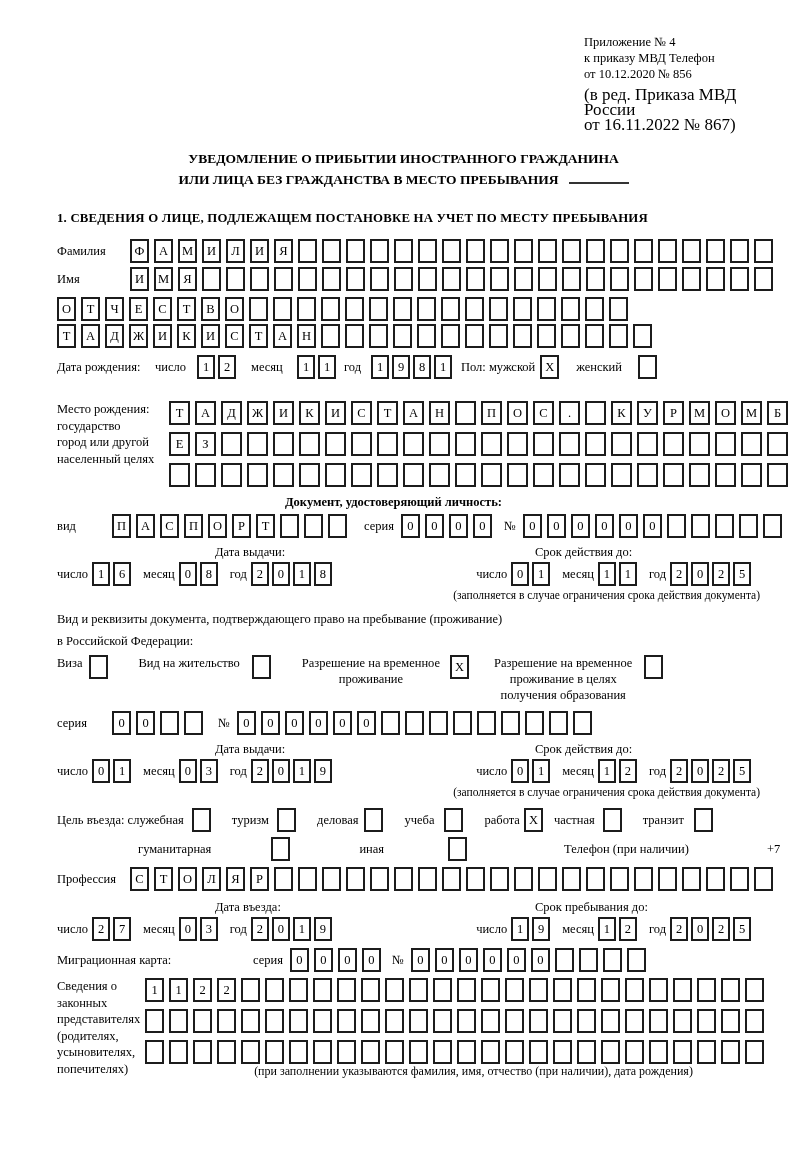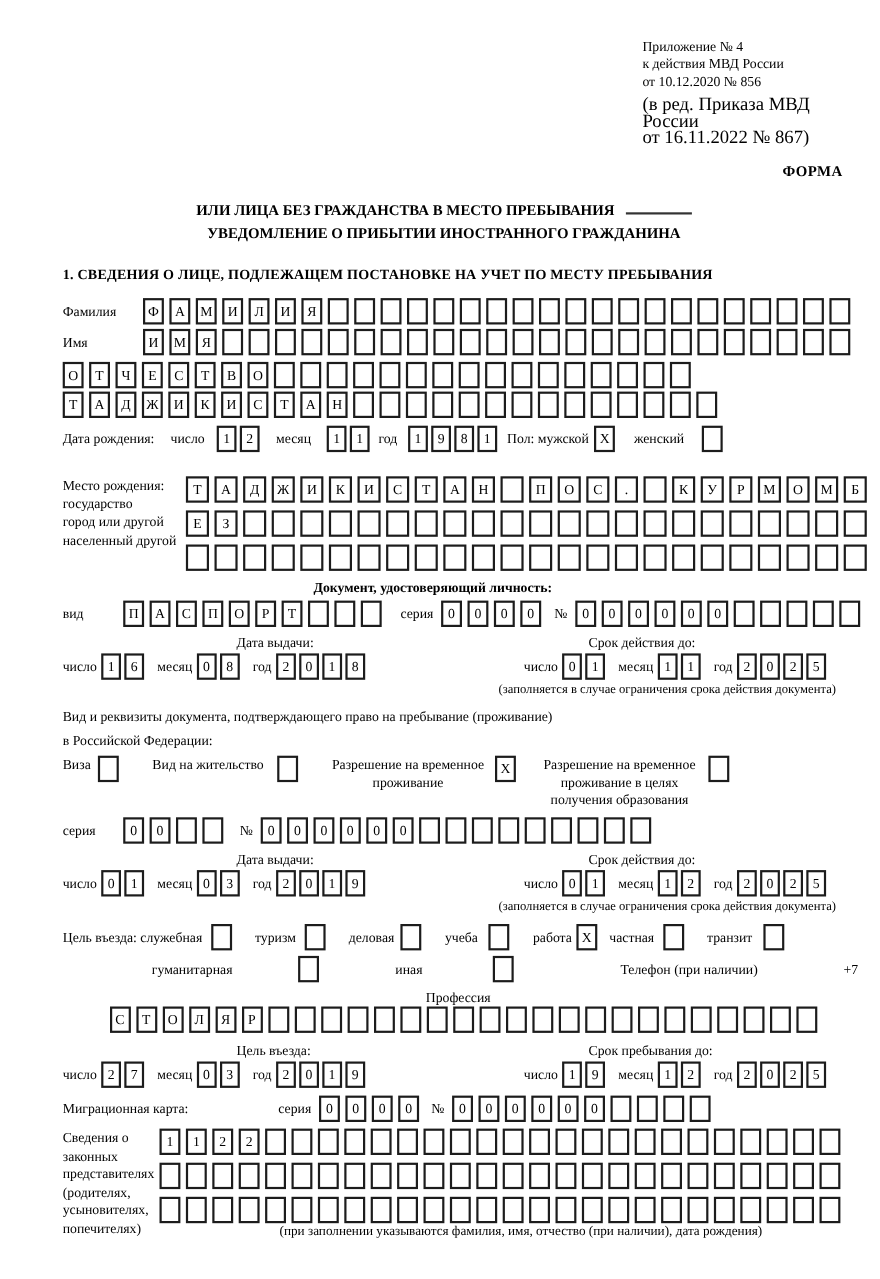--- a/index.html
+++ b/index.html
@@ -40,31 +40,30 @@
   .ckitem{display:flex;align-items:flex-start;flex:none;}
   .ckitem .cktext{flex:none;}
   .ckitem.c .cktext{text-align:center;}
 </style>
 </head>
 <body>
 
 <div class="page">
   <div class="hdr">
     <div>Приложение № 4</div>
-    <div>к действия МВД России</div>
+    <div>к приказу МВД Телефон</div>
     <div>от 10.12.2020 № 856</div>
     <div class="sub first">(в ред. Приказа МВД России</div>
     <div class="sub">от 16.11.2022 № 867)</div>
   </div>
-  <div class="forma">ФОРМА</div>
   <div class="title">
+    <div>УВЕДОМЛЕНИЕ О ПРИБЫТИИ ИНОСТРАННОГО ГРАЖДАНИНА</div>
     <div>
       <span>ИЛИ ЛИЦА БЕЗ ГРАЖДАНСТВА В МЕСТО ПРЕБЫВАНИЯ</span><span class="blank"></span>
     </div>
-    <div>УВЕДОМЛЕНИЕ О ПРИБЫТИИ ИНОСТРАННОГО ГРАЖДАНИНА</div>
   </div>
   <div class="sect">1. СВЕДЕНИЯ О ЛИЦЕ, ПОДЛЕЖАЩЕМ ПОСТАНОВКЕ НА УЧЕТ ПО МЕСТУ ПРЕБЫВАНИЯ</div>
   <div id="form-body">
       <div class="frow" style="margin-top: 0px;">
         <span class="lbl" style="width: 73px;">Фамилия</span>
         <span class="cellgroup">
           <span class="cell">Ф</span>
           <span class="cell">А</span>
           <span class="cell">М</span>
           <span class="cell">И</span>
@@ -210,21 +209,21 @@
         <span class="gap" style="width: 12px;"></span>
         <span class="lbl">женский</span>
         <span class="gap" style="width: 16px;"></span>
         <span class="cell chk"></span>
       </div>
       <div class="frow top" style="margin-top: 22px;">
         <div class="lblblock" style="width: 112px;">
           <div>Место рождения:</div>
           <div>государство</div>
           <div>город или другой</div>
-          <div>населенный другой</div>
+          <div>населенный целях</div>
         </div>
         <div class="cellcol">
           <div class="cellrow">
             <span class="cell wide">Т</span>
             <span class="cell wide">А</span>
             <span class="cell wide">Д</span>
             <span class="cell wide">Ж</span>
             <span class="cell wide">И</span>
             <span class="cell wide">К</span>
             <span class="cell wide">И</span>
@@ -527,21 +526,21 @@
           <span class="cell">1</span>
           <span class="cell">0</span>
           <span class="cell">0</span>
           <span class="cell">0</span>
           <span class="cell">0</span>
           <span class="cell">0</span>
           <span class="cell">0</span>
           <span class="cell"></span>
         </span>
       </div>
-      <div class="frow" style="margin-top: 6px; flex-direction: column;">
+      <div class="frow" style="margin-top: 6px;">
         <span class="lbl" style="width: 73px;">Профессия</span>
         <span class="cellgroup">
           <span class="cell">С</span>
           <span class="cell">Т</span>
           <span class="cell">О</span>
           <span class="cell">Л</span>
           <span class="cell">Я</span>
           <span class="cell">Р</span>
           <span class="cell"></span>
           <span class="cell"></span>
@@ -560,21 +559,21 @@
           <span class="cell"></span>
           <span class="cell"></span>
           <span class="cell"></span>
           <span class="cell"></span>
           <span class="cell"></span>
           <span class="cell"></span>
           <span class="cell"></span>
         </span>
       </div>
       <div class="frow pair" style="margin-top: 8px;">
-        <span class="pl">Цель въезда:</span>
+        <span class="pl">Дата въезда:</span>
         <span class="pr">Срок пребывания до:</span>
       </div>
       <div class="frow dpair" style="margin-top: 2px;">
         <div class="dg">
           <span class="dl ">число</span>
           <span class="cell date">2</span>
           <span class="cell date">7</span>
           <span class="dl mid">месяц</span>
           <span class="cell date">0</span>
           <span class="cell date">3</span>

